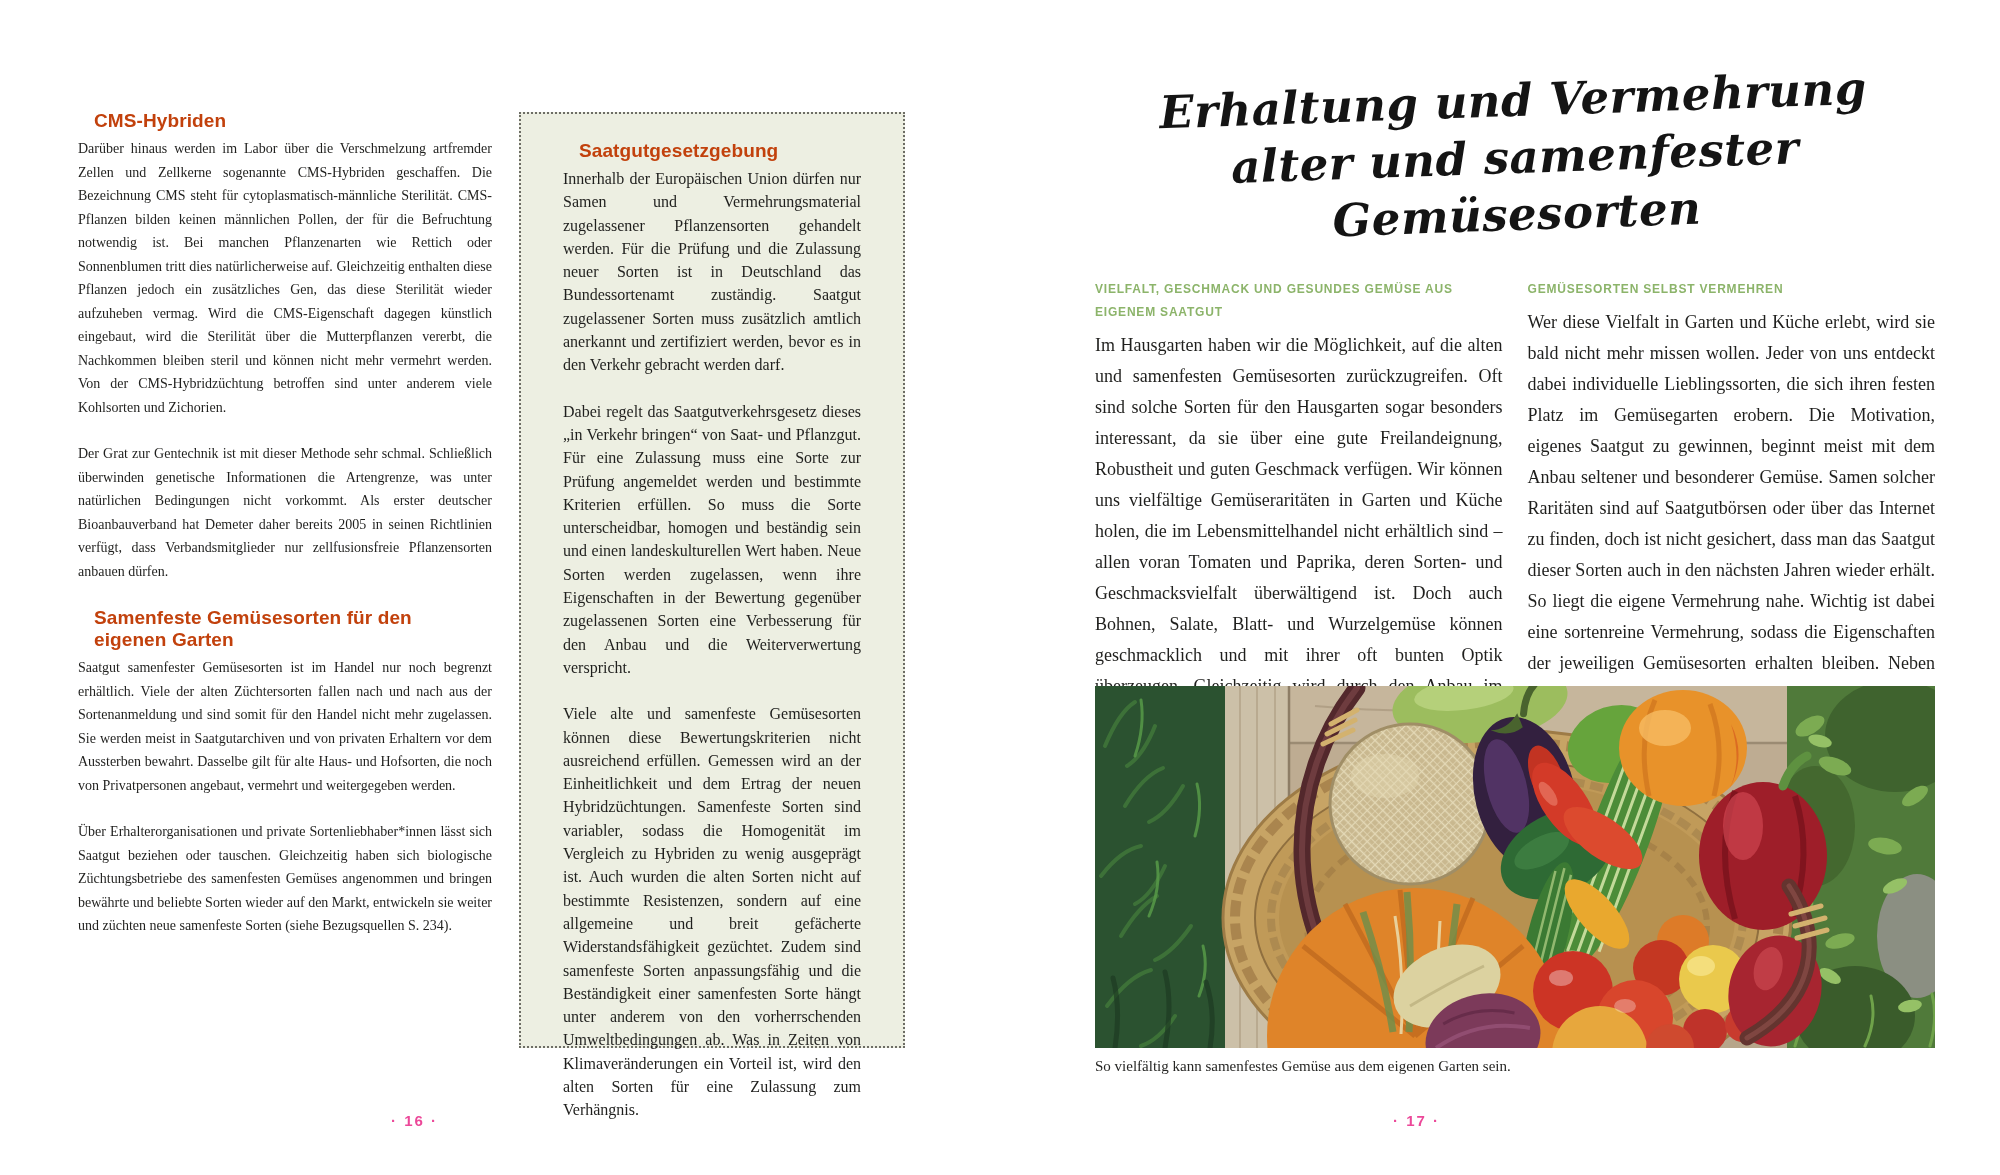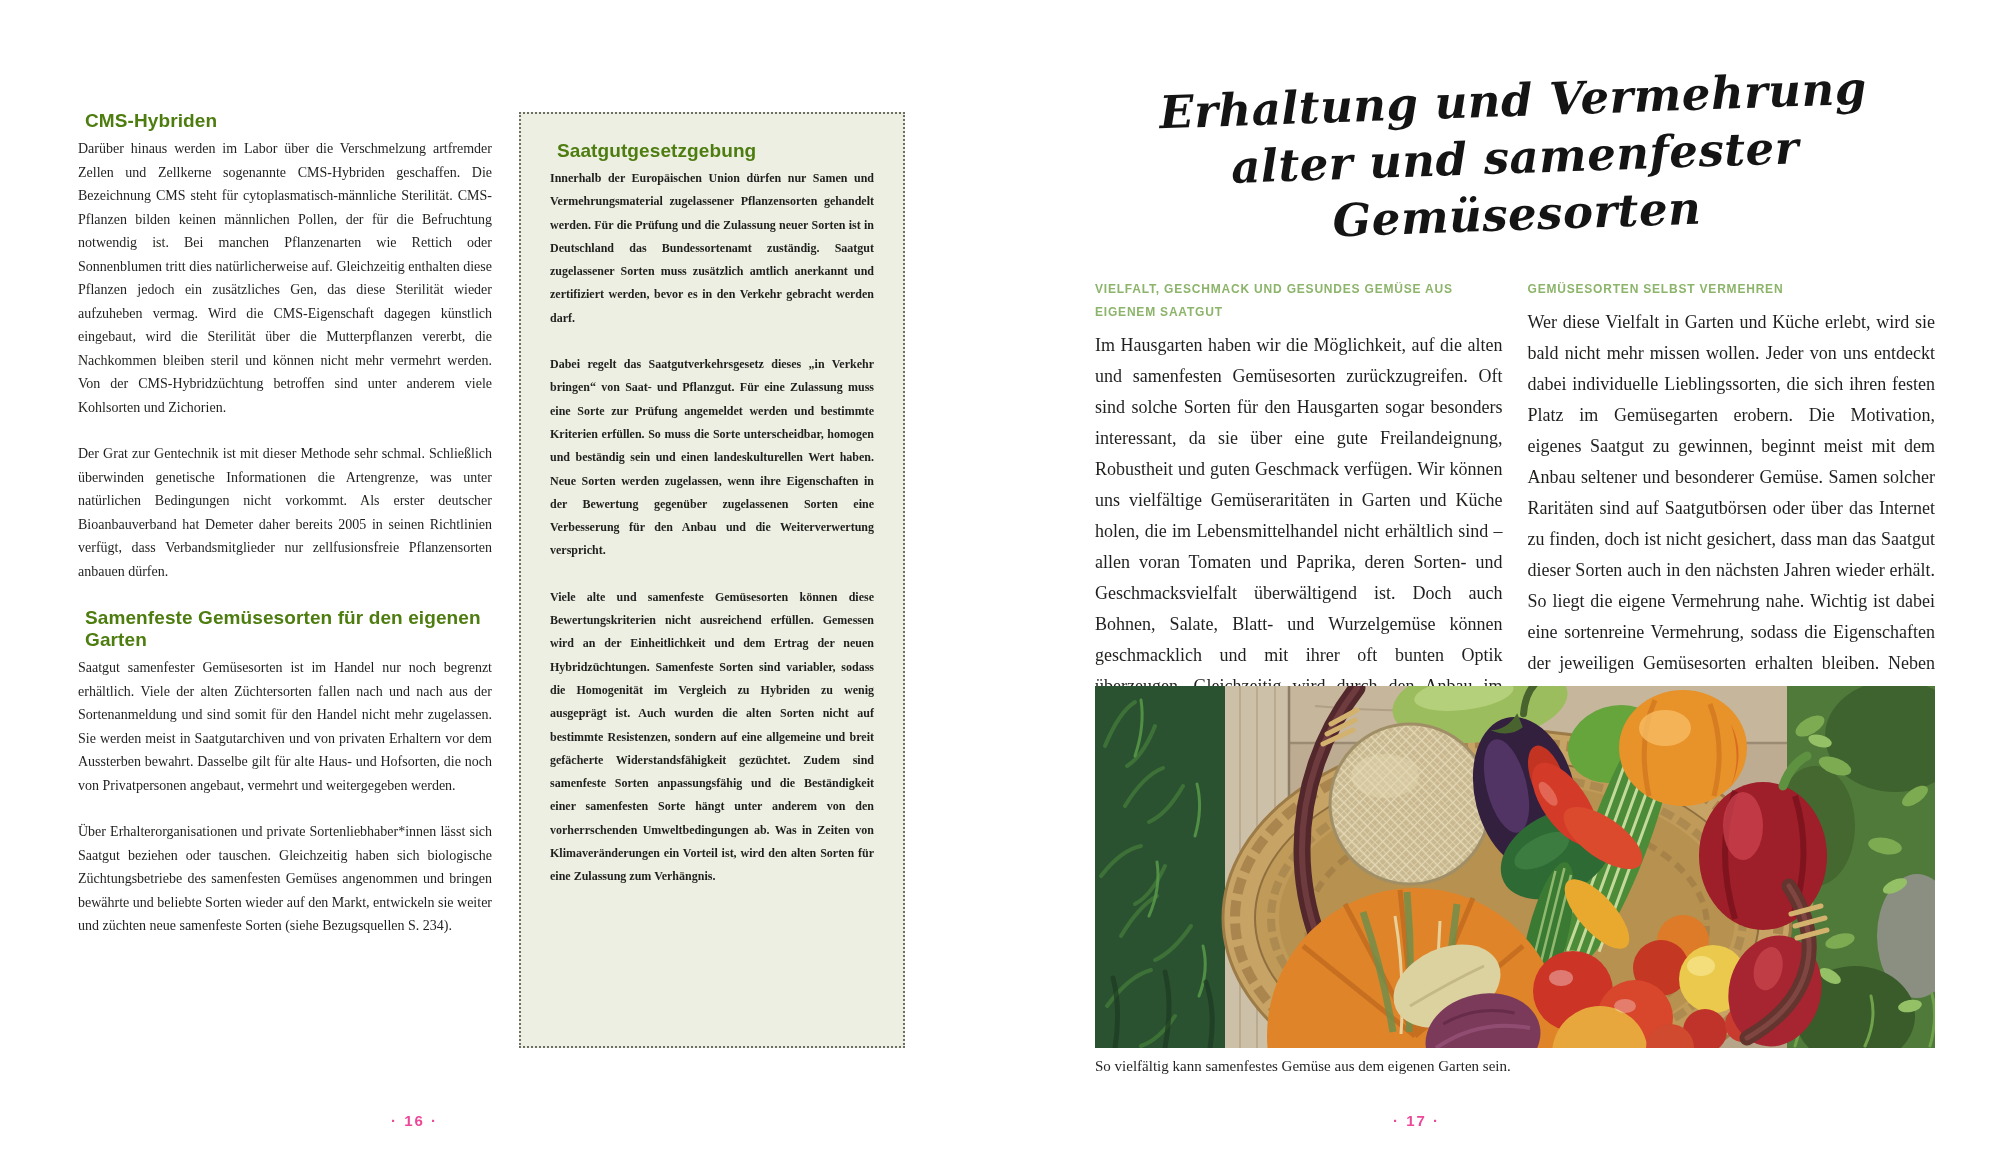--- a/index.html
+++ b/index.html
@@ -9,29 +9,29 @@
     font-family:"Liberation Serif",serif;color:var(--text,#1f1f1d);overflow:hidden;
   }
   
   .col-main{position:absolute;left:78px;top:110px;width:414px;}
   .col-main p, .info-box p{
     font-size:14px;line-height:23.5px;text-align:justify;margin:0 0 23px;
     hyphens:none;
   }
   .head-sans{
     font-family:"Liberation Sans",sans-serif;font-weight:700;font-size:19px;
-    margin:0 7px 5px;color:#4d7c0f;letter-spacing:.1px;
+    margin:0 16px 5px;color:#c2410c;letter-spacing:.1px;
   }
   .head-sans.mt{margin-top:24px;}
   .info-box{
     position:absolute;left:519px;top:112px;width:386px;height:936px;box-sizing:border-box;
     background:var(--box-bg,#edefe2);border:2px dotted var(--box-border,#6d6d65);
-    padding:26px 29px 20px;
-  }
-  .info-box p{font-size:12px;line-height:23.3px;font-weight:bold;}
+    padding:26px 42px 20px;
+  }
+  .info-box p{font-size:16px;line-height:23.3px;}
   .pagenum{
     position:absolute;top:1112px;width:200px;text-align:left;
     font-family:"Liberation Sans",sans-serif;font-weight:700;font-size:15px;
     letter-spacing:2px;color:#ec4899;
   }
   .pagenum.left{left:391px;}
   .pagenum.right{left:1393px;}
   
   .script-title{
     position:absolute;left:1060px;top:72px;width:910px;text-align:center;

